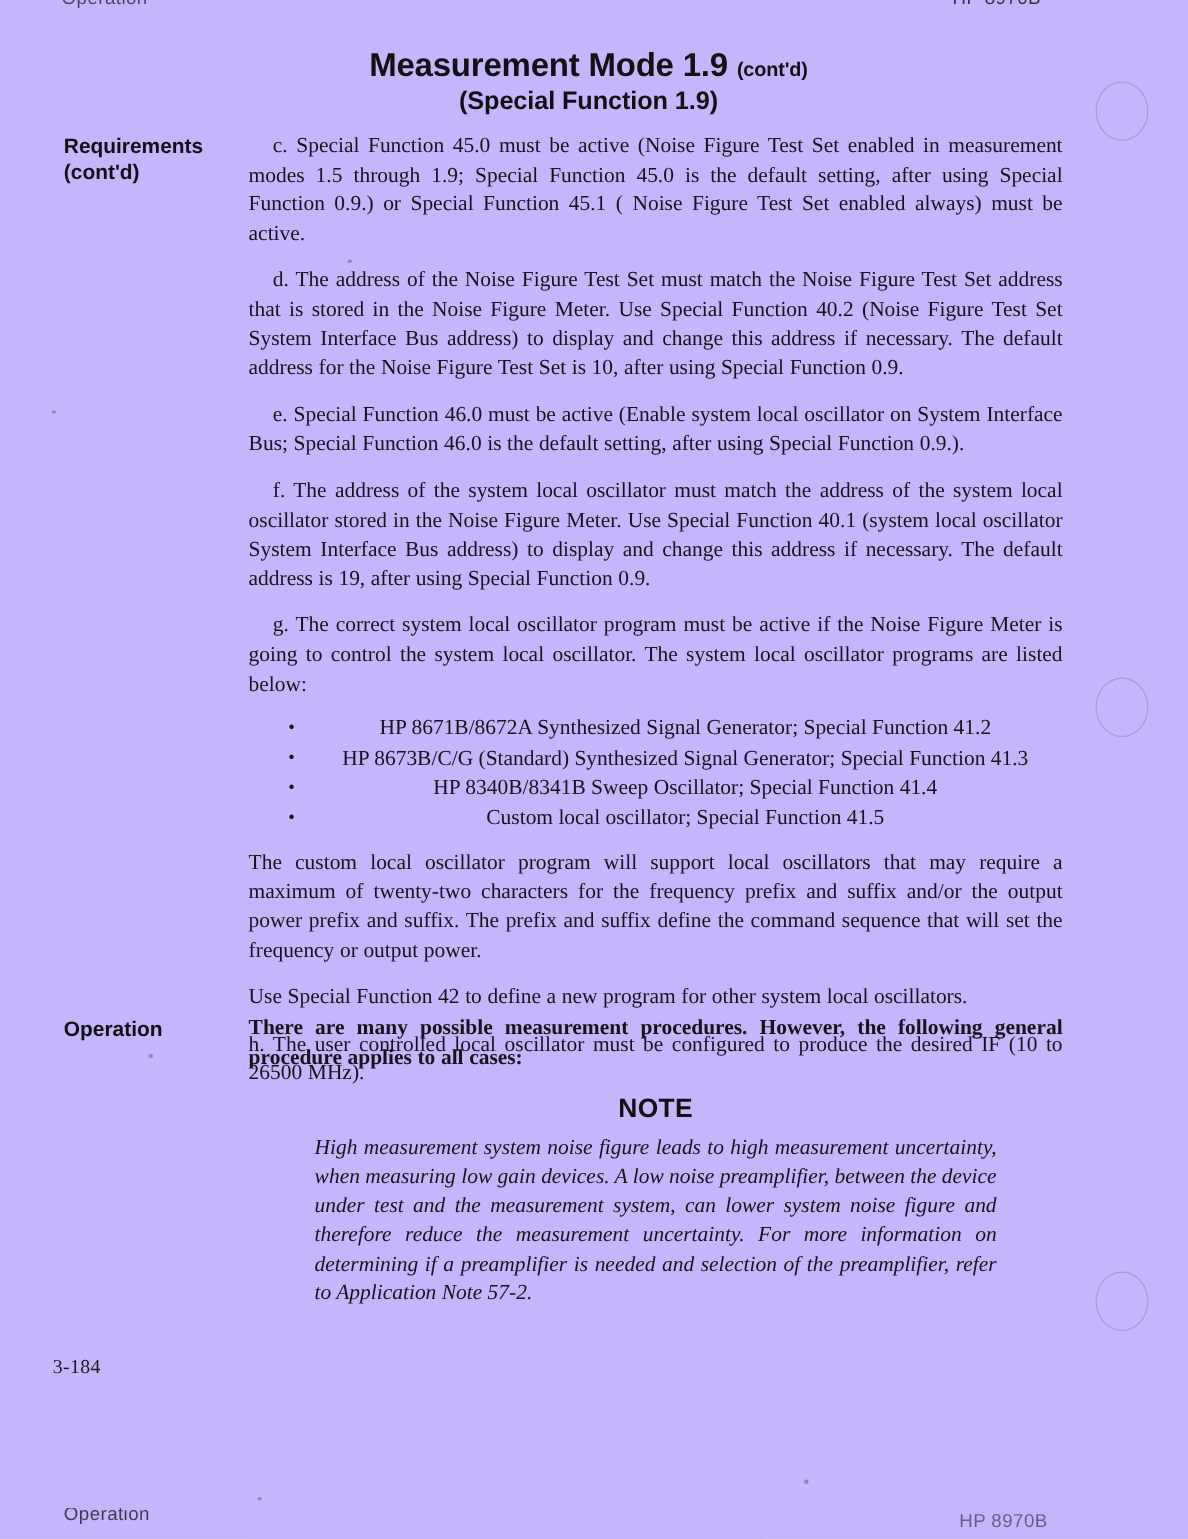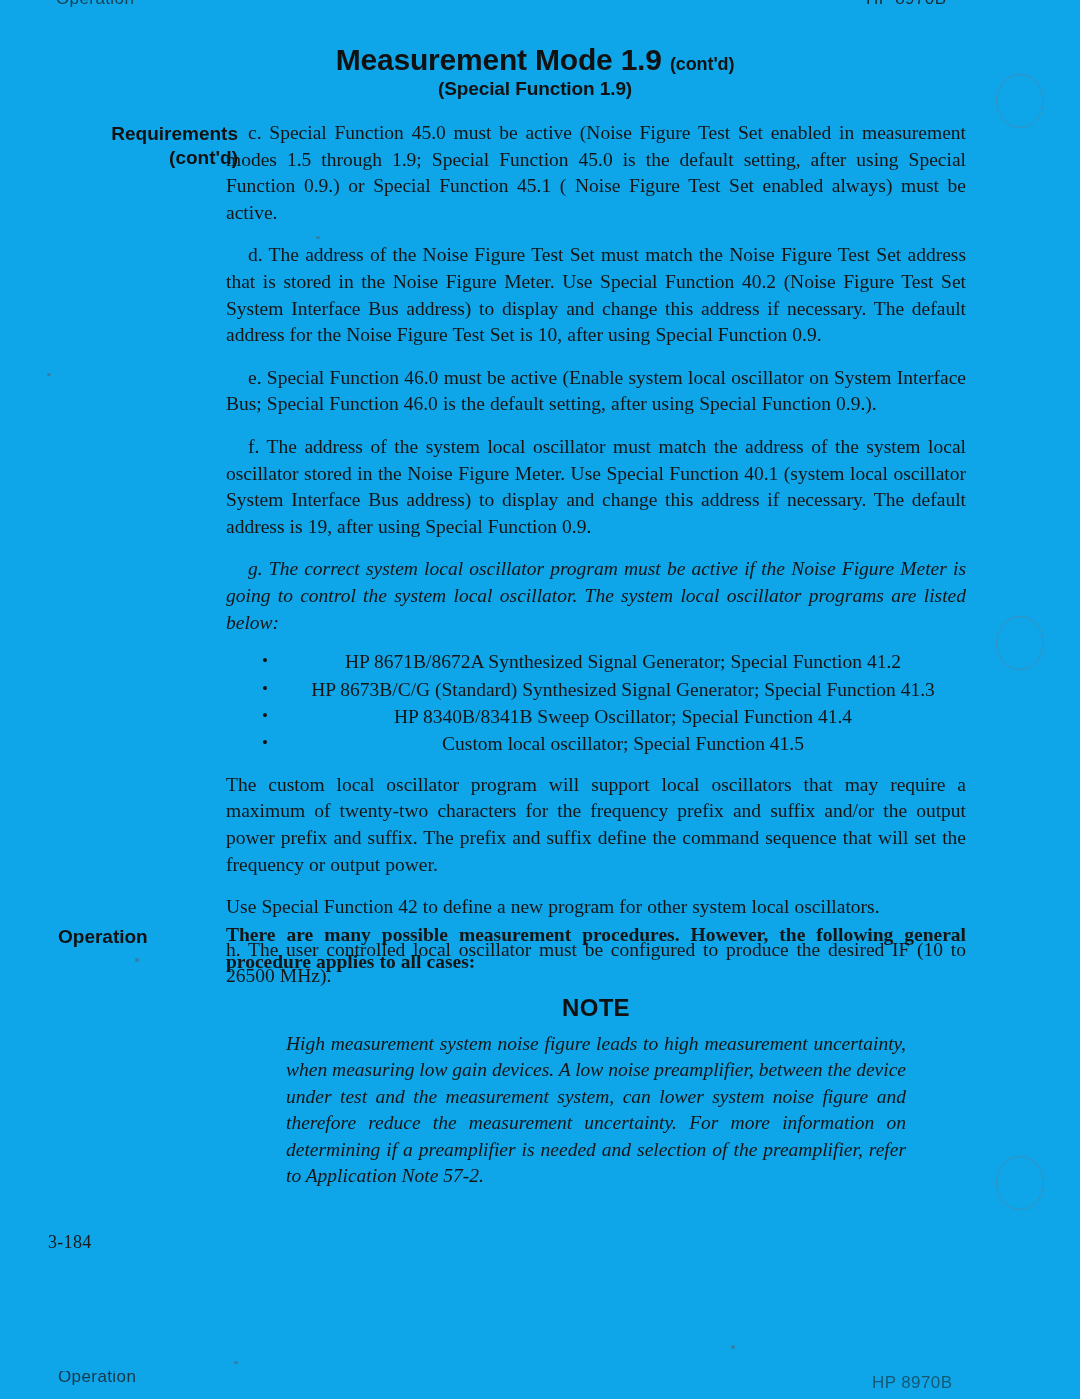--- a/index.html
+++ b/index.html
@@ -4,21 +4,21 @@
 <style>
   html, body {
     margin: 0;
     padding: 0;
     background: #ffffff;
   }
   #page {
     position: relative;
     width: 1080px;
     height: 1399px;
-    background: #0ea5e9;
+    background: #c4b5fd;
     overflow: hidden;
     font-family: "Liberation Serif", serif;
     color: #111111;
     -webkit-font-smoothing: none;
   }
 
   
   .runhead {
     position: absolute;
     font-family: Liberation Sans, sans-serif;
@@ -69,59 +69,59 @@
     line-height: 1.06;
     display: block;
   }
   #title-contd {
     font-size: 18px;
     font-weight: bold;
     letter-spacing: -0.1px;
   }
   #title-sub {
     display: block;
-    font-size: 19px;
+    font-size: 23px;
     font-weight: bold;
     margin-top: 2px;
     letter-spacing: -0.1px;
     text-align: center;
   }
 
   
   .side-head {
     position: absolute;
     left: 58px;
     width: 180px;
     font-family: "Liberation Sans", sans-serif;
     font-size: 19px;
     font-weight: bold;
     line-height: 1.24;
     color: #111111;
   }
-  #side-requirements { top: 122px; text-align: right; }
+  #side-requirements { top: 122px; }
   #side-procedure { top: 925px; }
 
   
   #body-col {
     position: absolute;
     left: 226px;
     top: 120px;
     width: 740px;
   }
   .para {
     font-size: 19.5px;
     line-height: 26.6px;
     text-align: justify;
     text-justify: inter-word;
     margin: 0 0 16px 0;
     color: #151515;
     word-spacing: 0.2px;
   }
   .para.indent { text-indent: 22px; }
-  .para.tight { margin-bottom: 13px; font-style: italic; }
+  .para.tight { margin-bottom: 13px; }
   .para.last { margin-bottom: 0; }
 
   ul.lo-list {
     list-style: none;
     margin: 4px 0 14px 0;
     padding: 0 0 0 36px;
   }
   ul.lo-list li {
     font-size: 19.5px;
     line-height: 26.4px;

